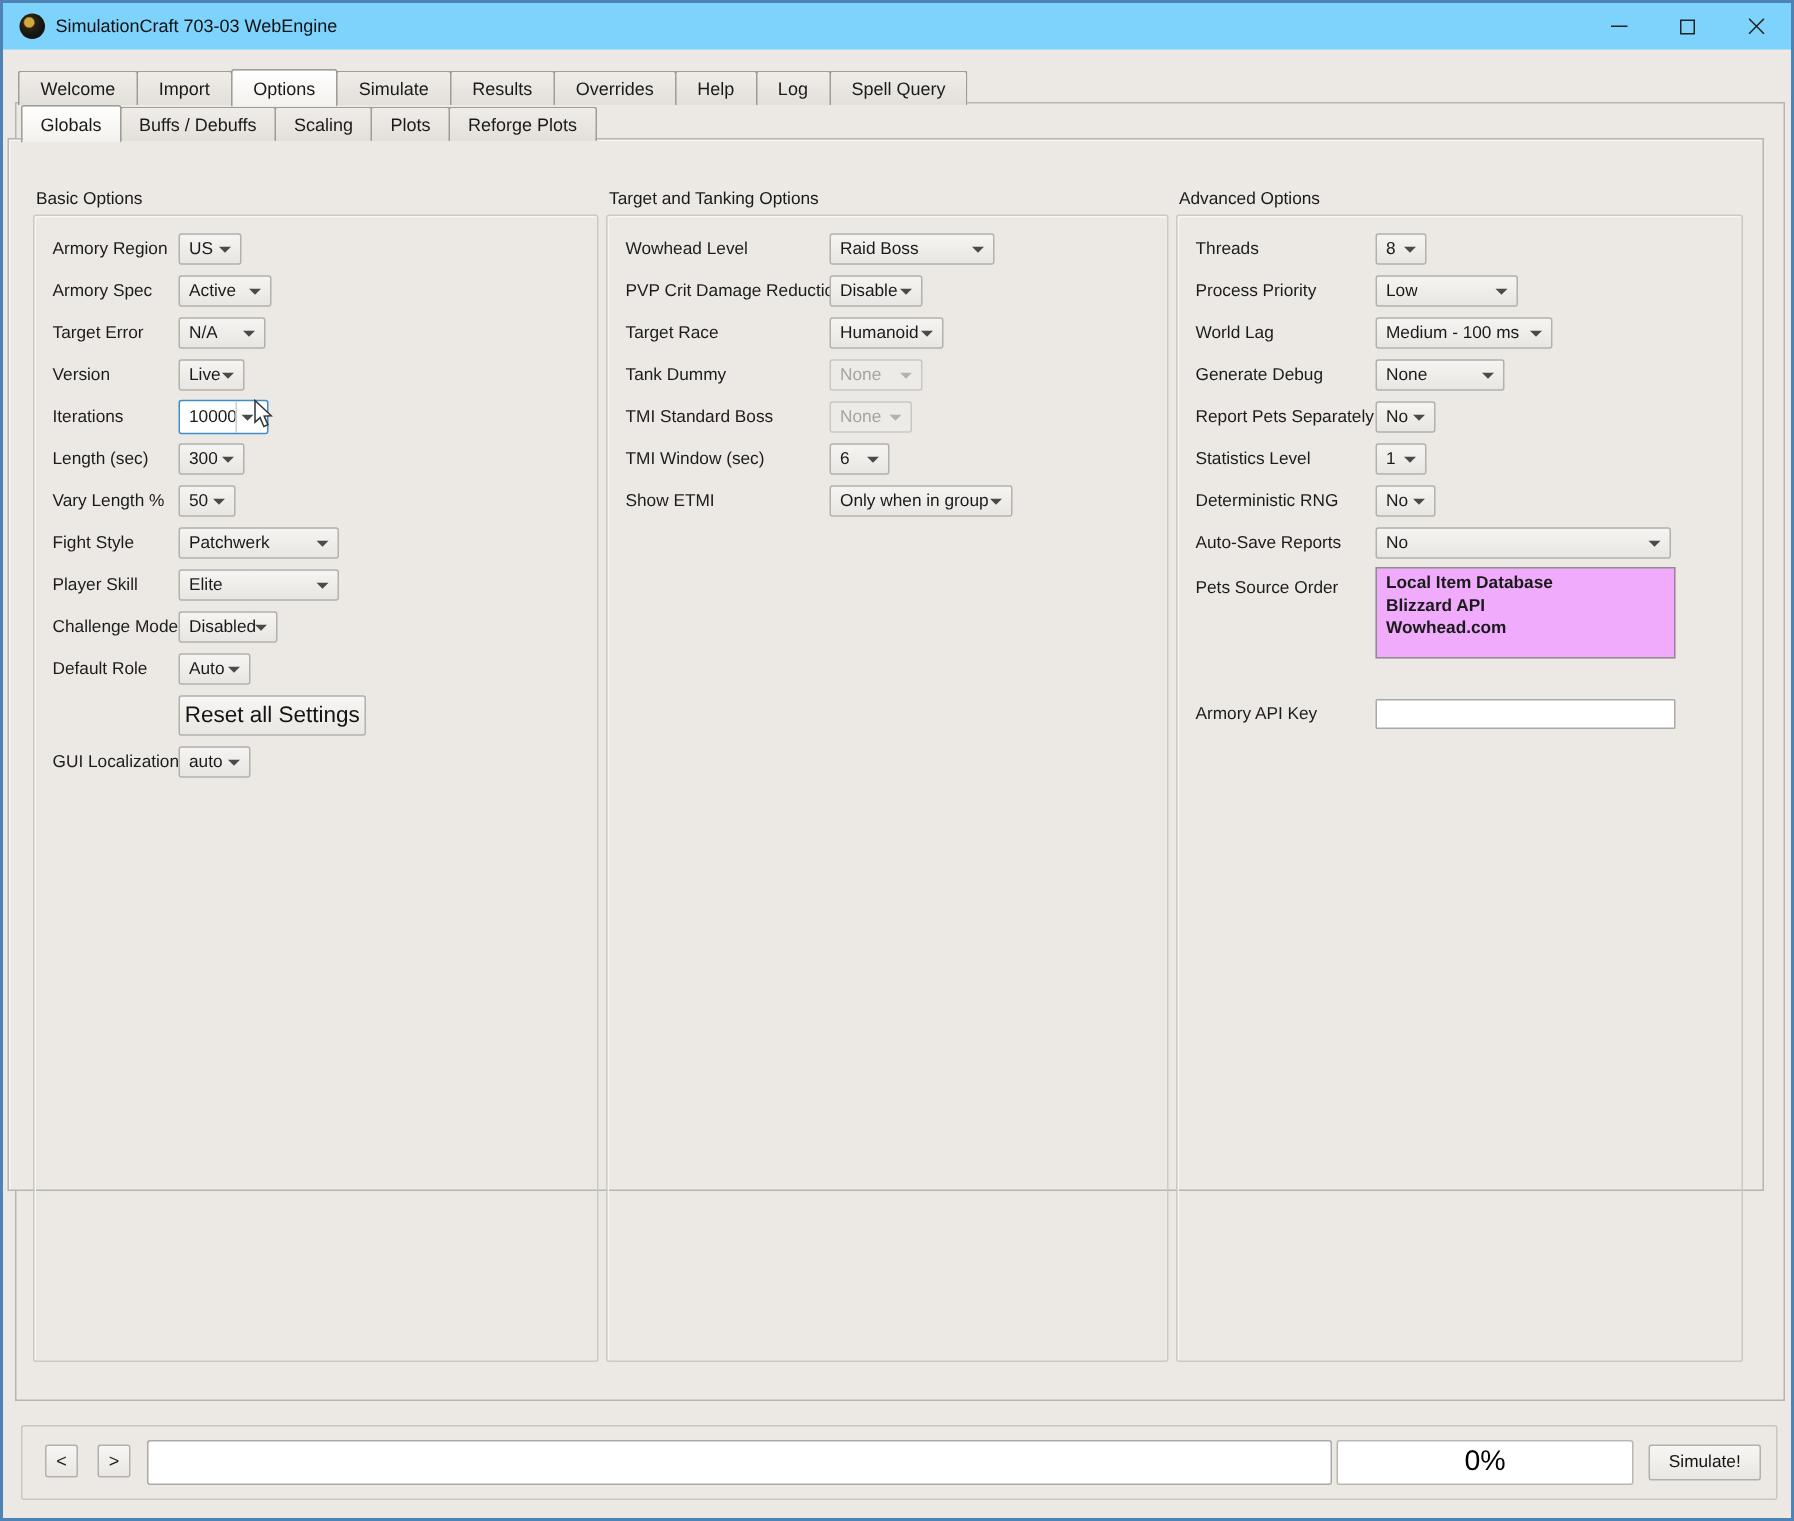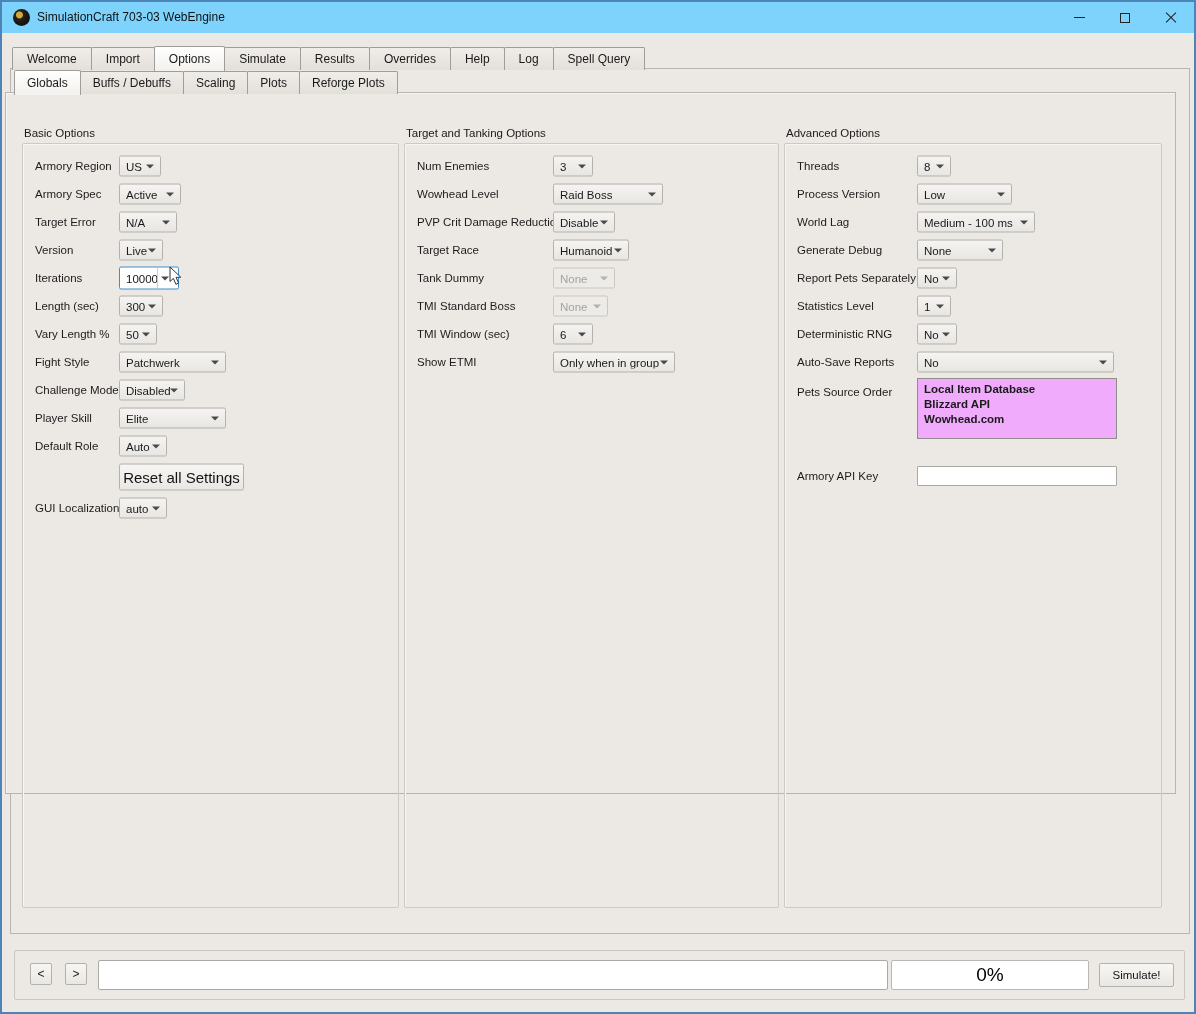--- a/index.html
+++ b/index.html
@@ -213,34 +213,34 @@
             </span>
         </div>
         <div class="row">
           <span class="lbl">Fight Style</span>
           <span class="ctl combo" style="width:107px">
               <span class="tx">Patchwerk</span>
               <span class="arr"></span>
             </span>
         </div>
         <div class="row">
+          <span class="lbl">Player Skill</span>
+          <span class="ctl combo" style="width:107px">
+              <span class="tx">Elite</span>
+              <span class="arr"></span>
+            </span>
+        </div>
+        <div class="row">
           <span class="lbl">Challenge Mode</span>
           <span class="ctl combo" style="width:66px">
               <span class="tx">Disabled</span>
               <span class="arr"></span>
             </span>
         </div>
         <div class="row">
-          <span class="lbl">Player Skill</span>
-          <span class="ctl combo" style="width:107px">
-              <span class="tx">Elite</span>
-              <span class="arr"></span>
-            </span>
-        </div>
-        <div class="row">
           <span class="lbl">Default Role</span>
           <span class="ctl combo" style="width:48px">
               <span class="tx">Auto</span>
               <span class="arr"></span>
             </span>
         </div>
         <div class="row" style="height:34px">
           <span class="ctl btn reset-btn">Reset all Settings</span>
         </div>
         <div class="row">
@@ -250,27 +250,20 @@
               <span class="arr"></span>
             </span>
         </div>
       </div>
     </div>
 
     <div class="groupbox" id="gb-target">
       <span class="gb-title">Target and Tanking Options</span>
       <div class="rows">
         <div class="row">
-          <span class="lbl">Num Enemies</span>
-          <span class="ctl combo" style="width:40px">
-              <span class="tx">3</span>
-              <span class="arr"></span>
-            </span>
-        </div>
-        <div class="row">
           <span class="lbl">Wowhead Level</span>
           <span class="ctl combo" style="width:110px">
               <span class="tx">Raid Boss</span>
               <span class="arr"></span>
             </span>
         </div>
         <div class="row">
           <span class="lbl">PVP Crit Damage Reduction</span>
           <span class="ctl combo" style="width:62px">
               <span class="tx">Disable</span>
@@ -319,21 +312,21 @@
       <span class="gb-title">Advanced Options</span>
       <div class="rows">
         <div class="row">
           <span class="lbl">Threads</span>
           <span class="ctl combo" style="width:34px">
               <span class="tx">8</span>
               <span class="arr"></span>
             </span>
         </div>
         <div class="row">
-          <span class="lbl">Process Version</span>
+          <span class="lbl">Process Priority</span>
           <span class="ctl combo" style="width:95px">
               <span class="tx">Low</span>
               <span class="arr"></span>
             </span>
         </div>
         <div class="row">
           <span class="lbl">World Lag</span>
           <span class="ctl combo" style="width:118px">
               <span class="tx">Medium - 100 ms</span>
               <span class="arr"></span>

